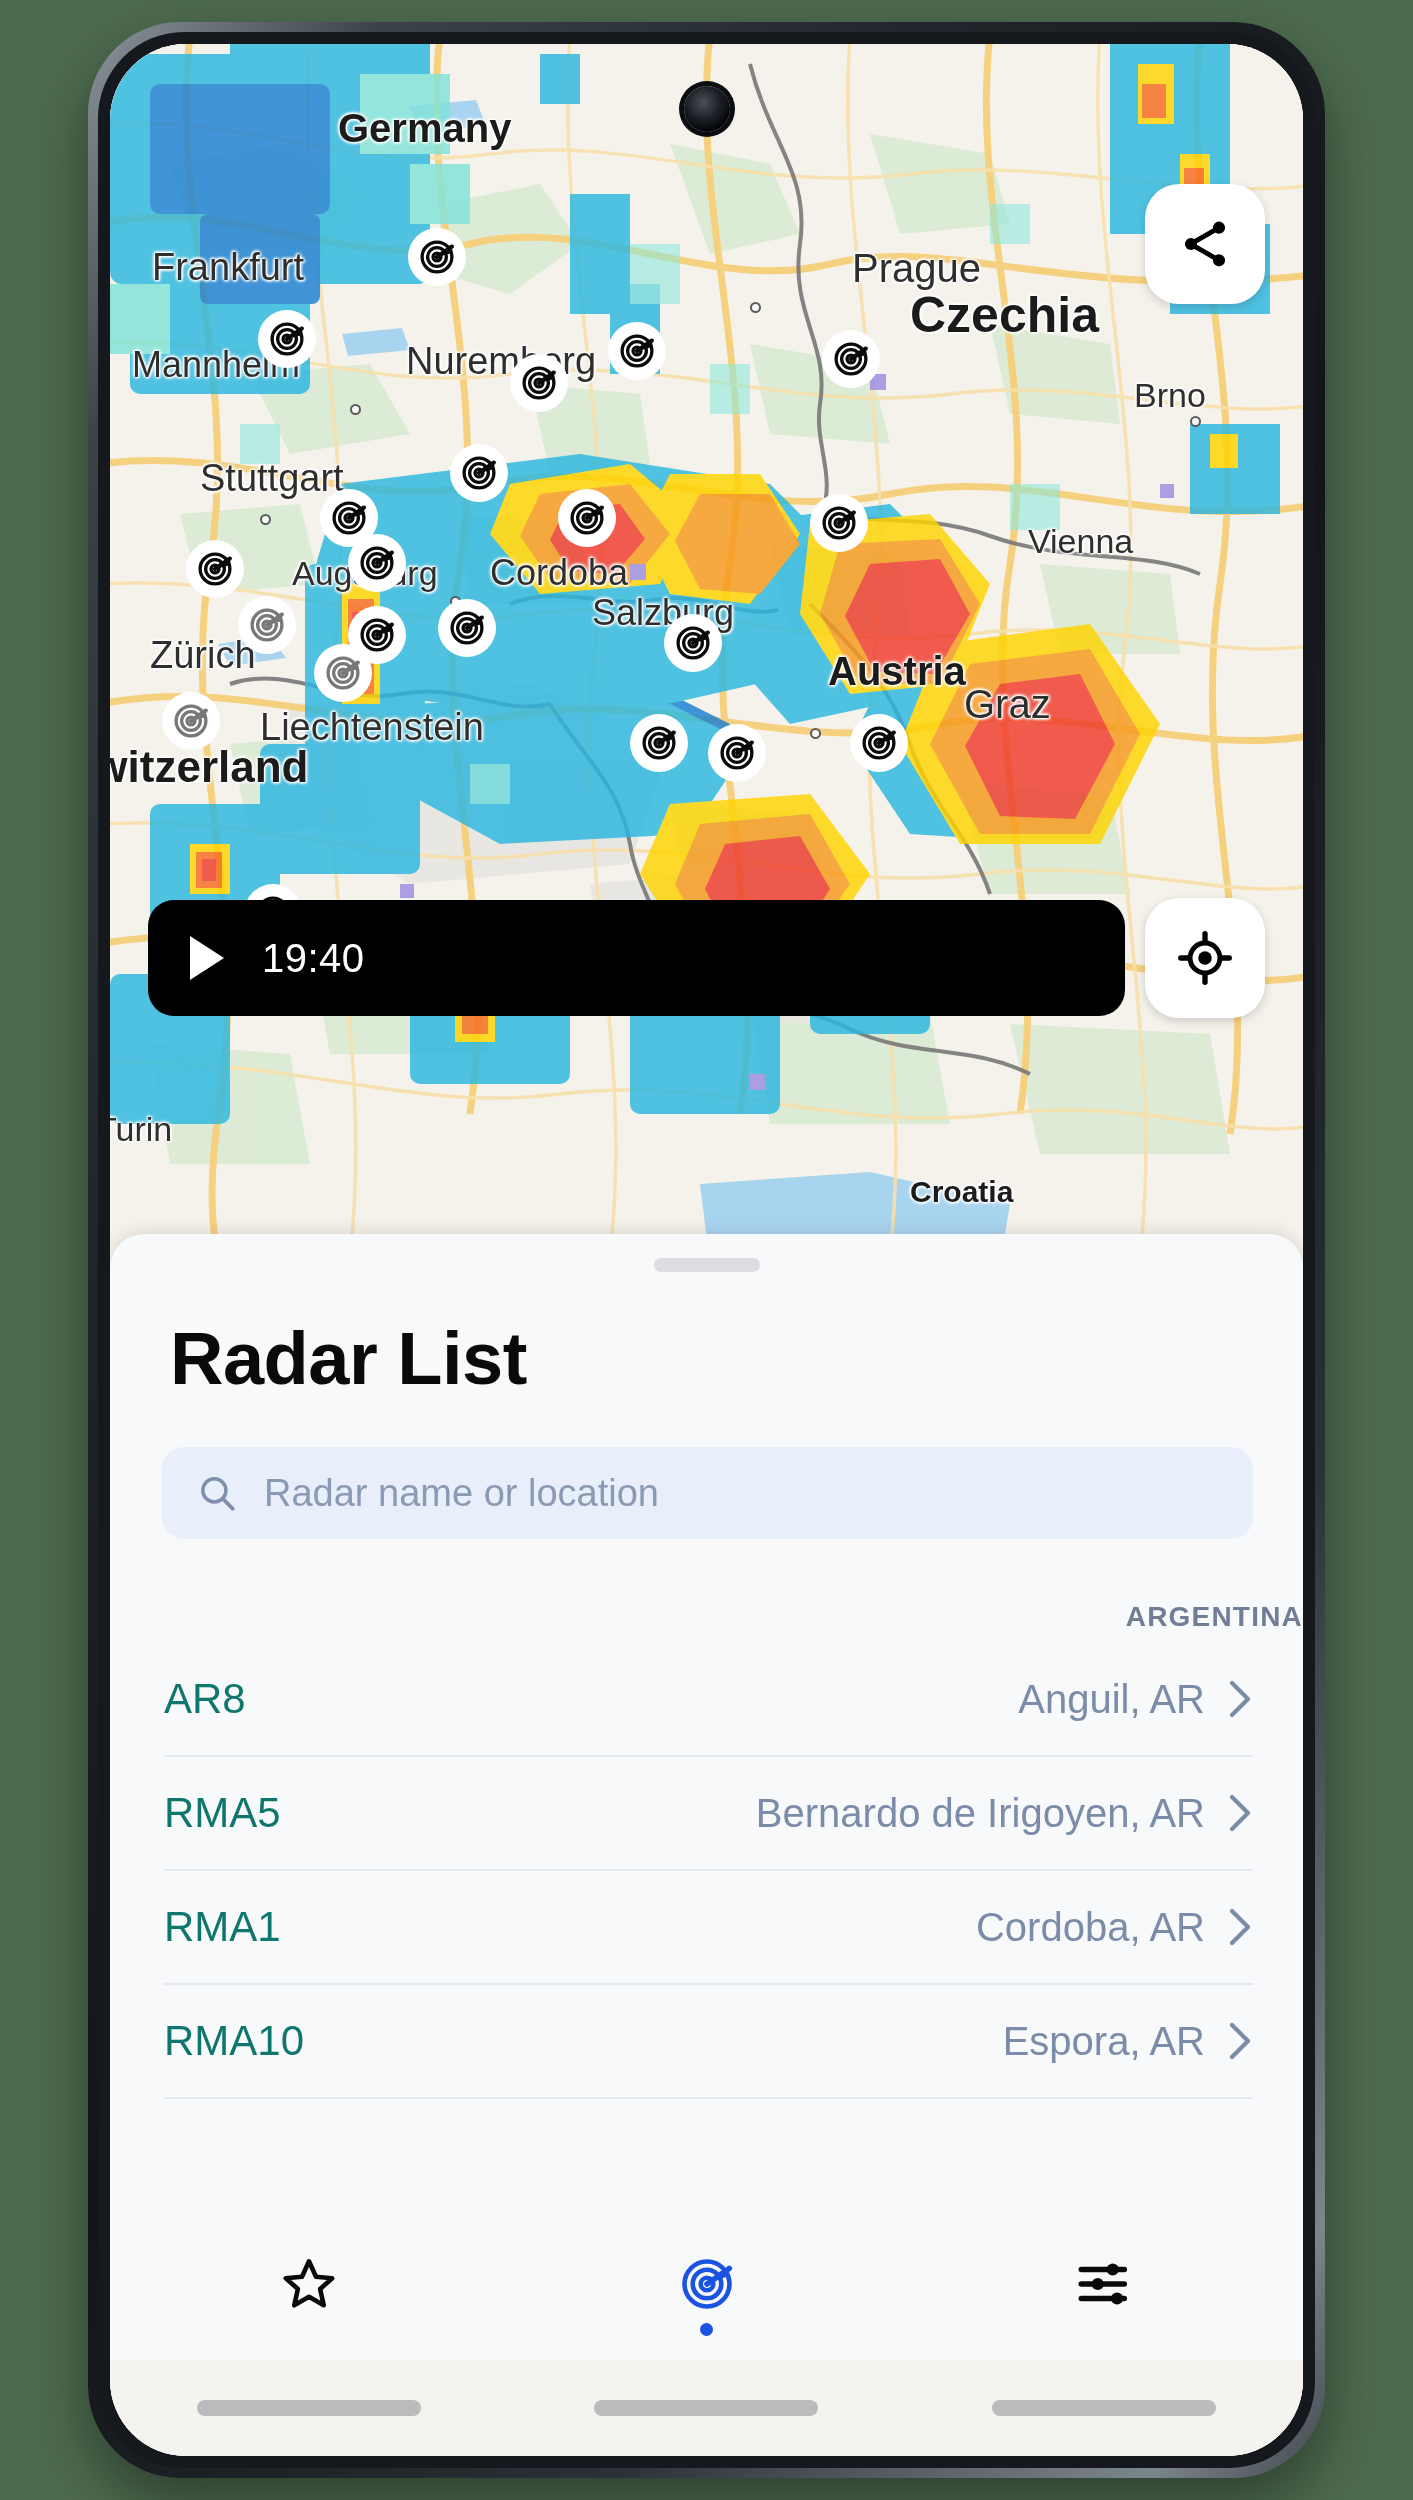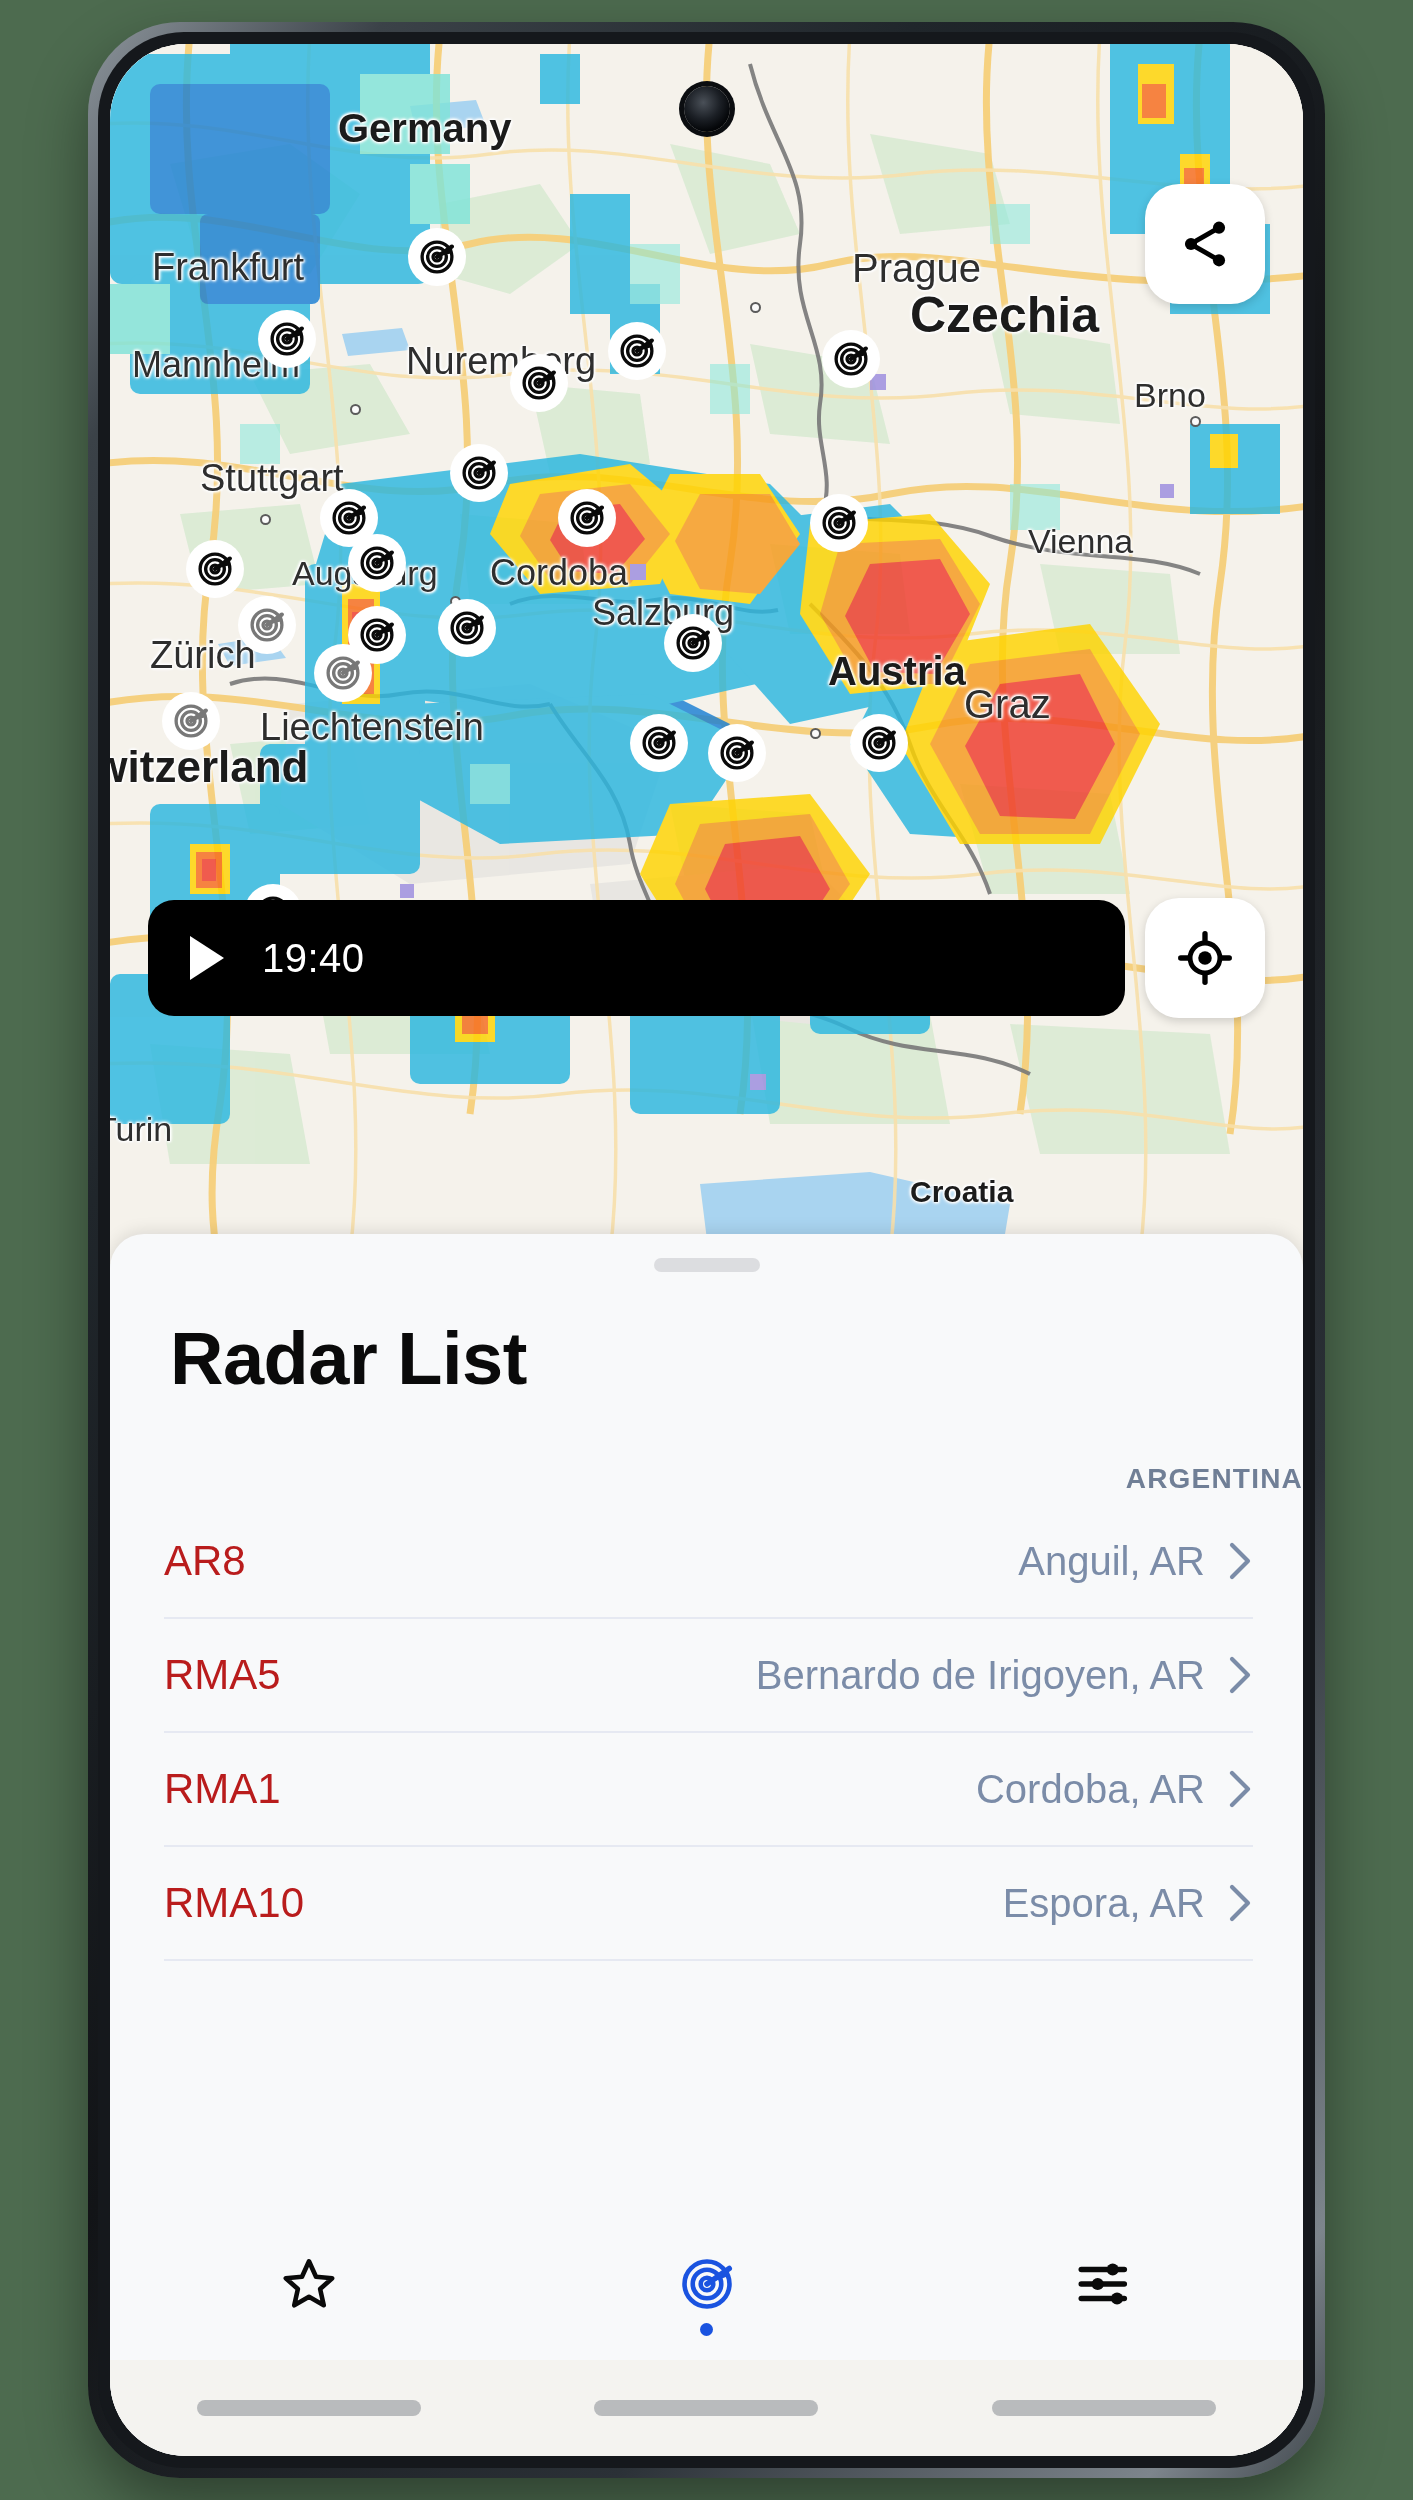--- a/index.html
+++ b/index.html
@@ -134,21 +134,21 @@
     margin: 62px 0 0 54px; font-size: 28px; font-weight: 700;
     letter-spacing: 1.2px; color: #707f96; text-align: right;
   }
   .radar-rows { margin-top: 10px; }
   .radar-row {
     display: flex; align-items: center; justify-content: space-between;
     height: 114px; margin: 0 50px 0 54px;
     border-bottom: 2px solid #e6e9f2; cursor: pointer;
   }
   .radar-row:first-child { border-top: 0; }
-  .row-code { font-size: 42px; font-weight: 400; color: #b91c1c; }
+  .row-code { font-size: 42px; font-weight: 400; color: #0f766e; }
   .row-right { display: flex; align-items: center; gap: 22px; }
   .row-loc { font-size: 40px; color: #7b8ca8; }
   .chev { width: 26px; height: 40px; flex: 0 0 auto; }
 
   
   .bottom-nav {
     position: absolute; left: 0; right: 0; bottom: 96px; height: 130px;
     background: #f8f9fa;
     display: flex; align-items: center; z-index: 60;
   }
@@ -649,20 +649,27 @@
         <div class="play-tri"></div>
         <div class="tl-time">19:40</div>
       </div>
     </div>
 
     <div class="sheet">
       <div class="grabber"></div>
 
       <div class="sheet-title">Radar List</div>
 
+      <div class="search-wrap">
+        <svg viewBox="0 0 24 24">
+          <circle cx="10.5" cy="10.5" r="6.6" fill="none" stroke="#7f90ad" stroke-width="2"></circle>
+          <line x1="15.4" y1="15.4" x2="21" y2="21" stroke="#7f90ad" stroke-width="2.2" stroke-linecap="round"></line>
+        </svg>
+        <input class="search-input" type="text" placeholder="Radar name or location" style="">
+      </div>
 
       <div id="groups">
           <div class="group-head">ARGENTINA</div>
           <div class="radar-rows">
             <div class="radar-row">
               <div class="row-code">AR8</div>
               <div class="row-right">
                 <div class="row-loc">Anguil, AR</div>
                 <svg class="chev" viewBox="0 0 12 20">
                   <polyline points="2,2 10,10 2,18" fill="none" stroke="#7b8ca8" stroke-width="2.1" stroke-linecap="round" stroke-linejoin="round"></polyline>

